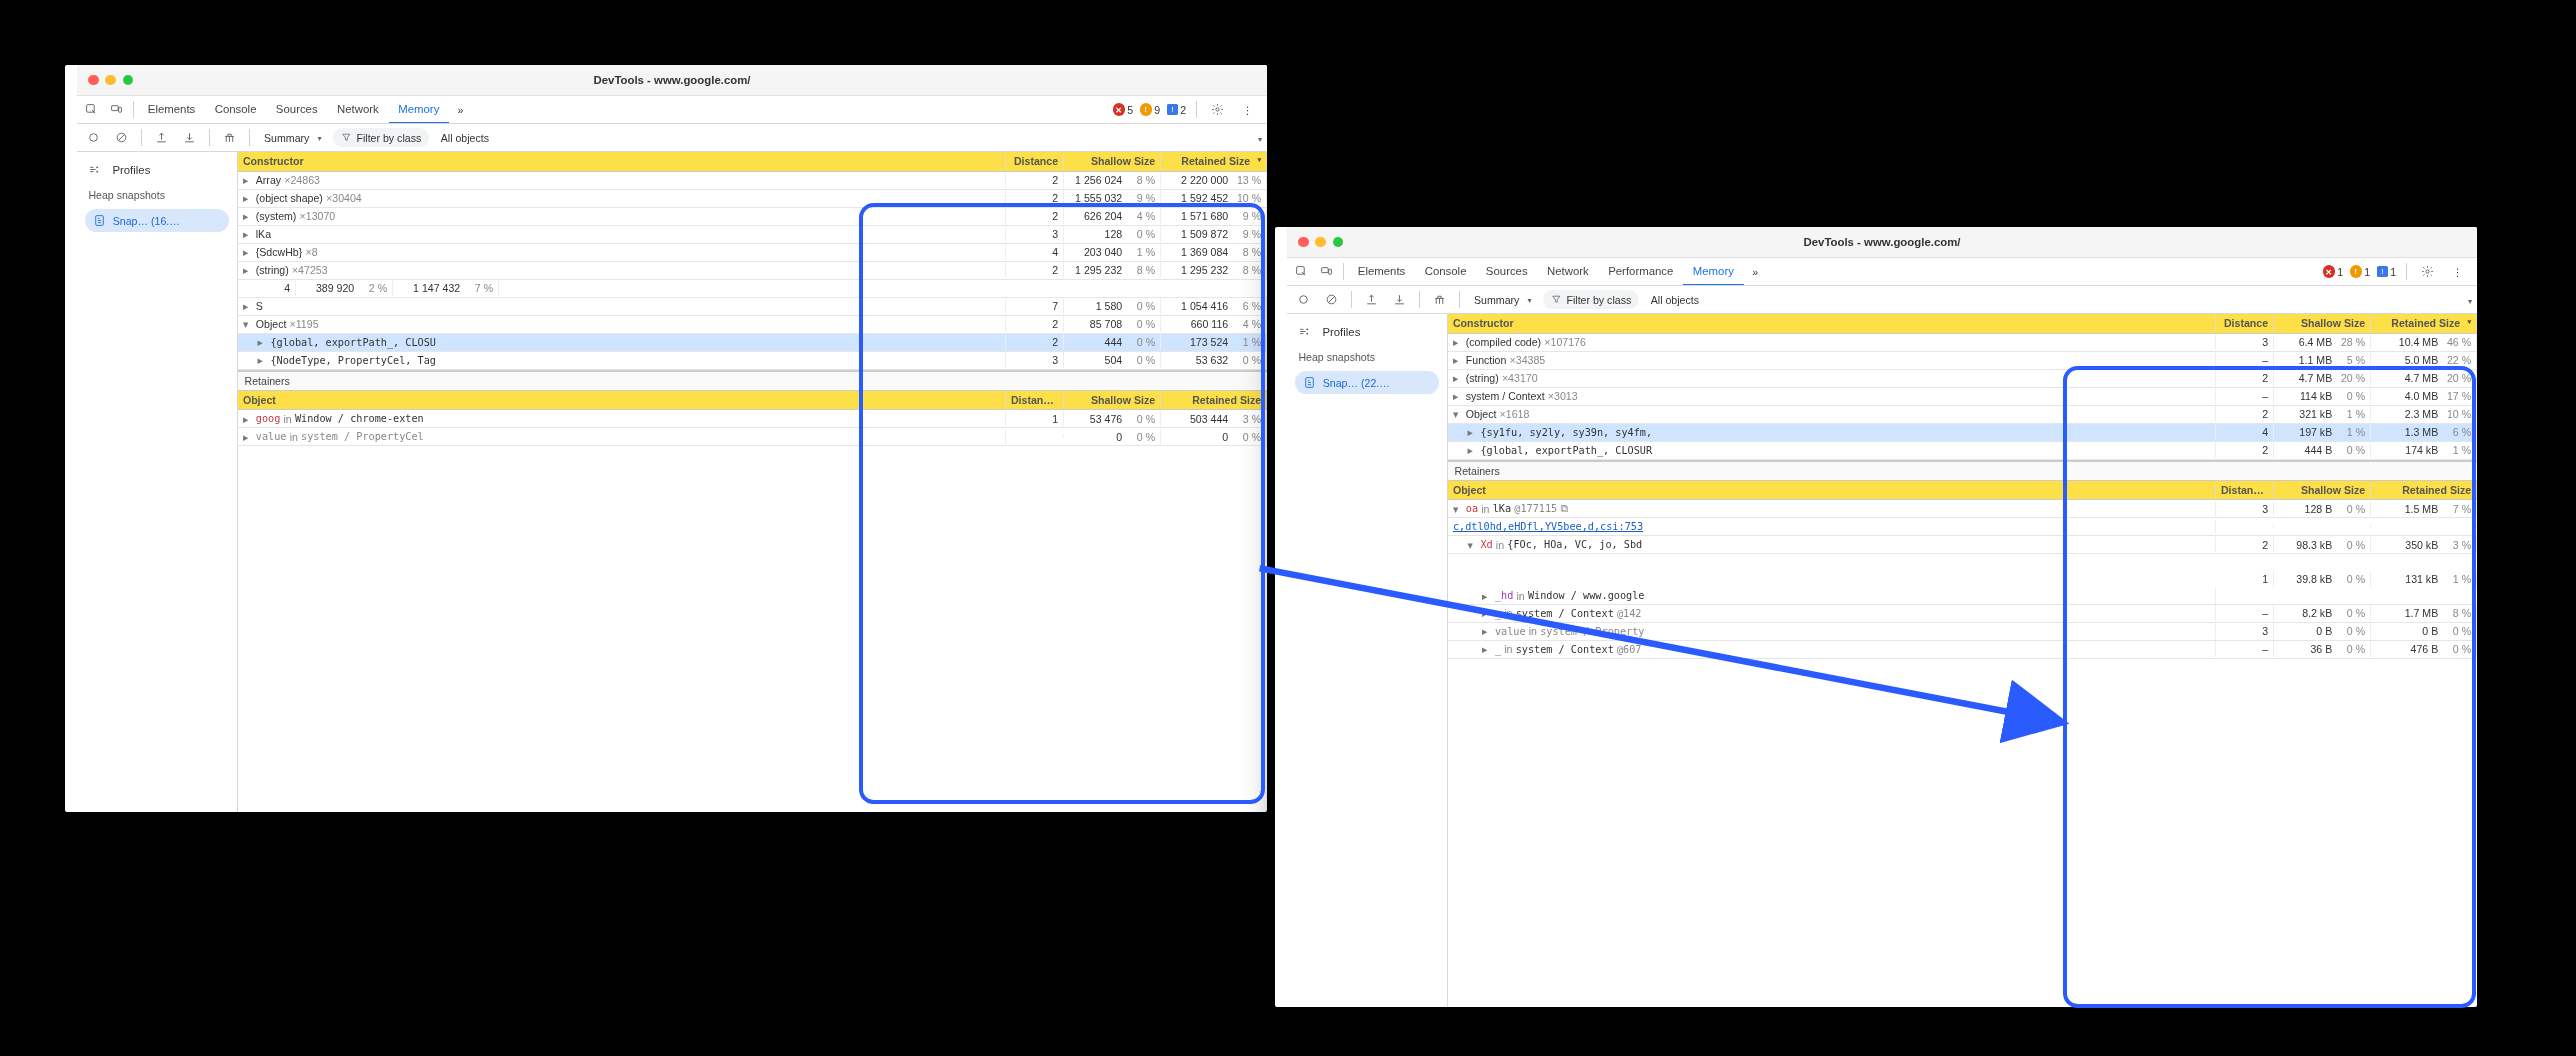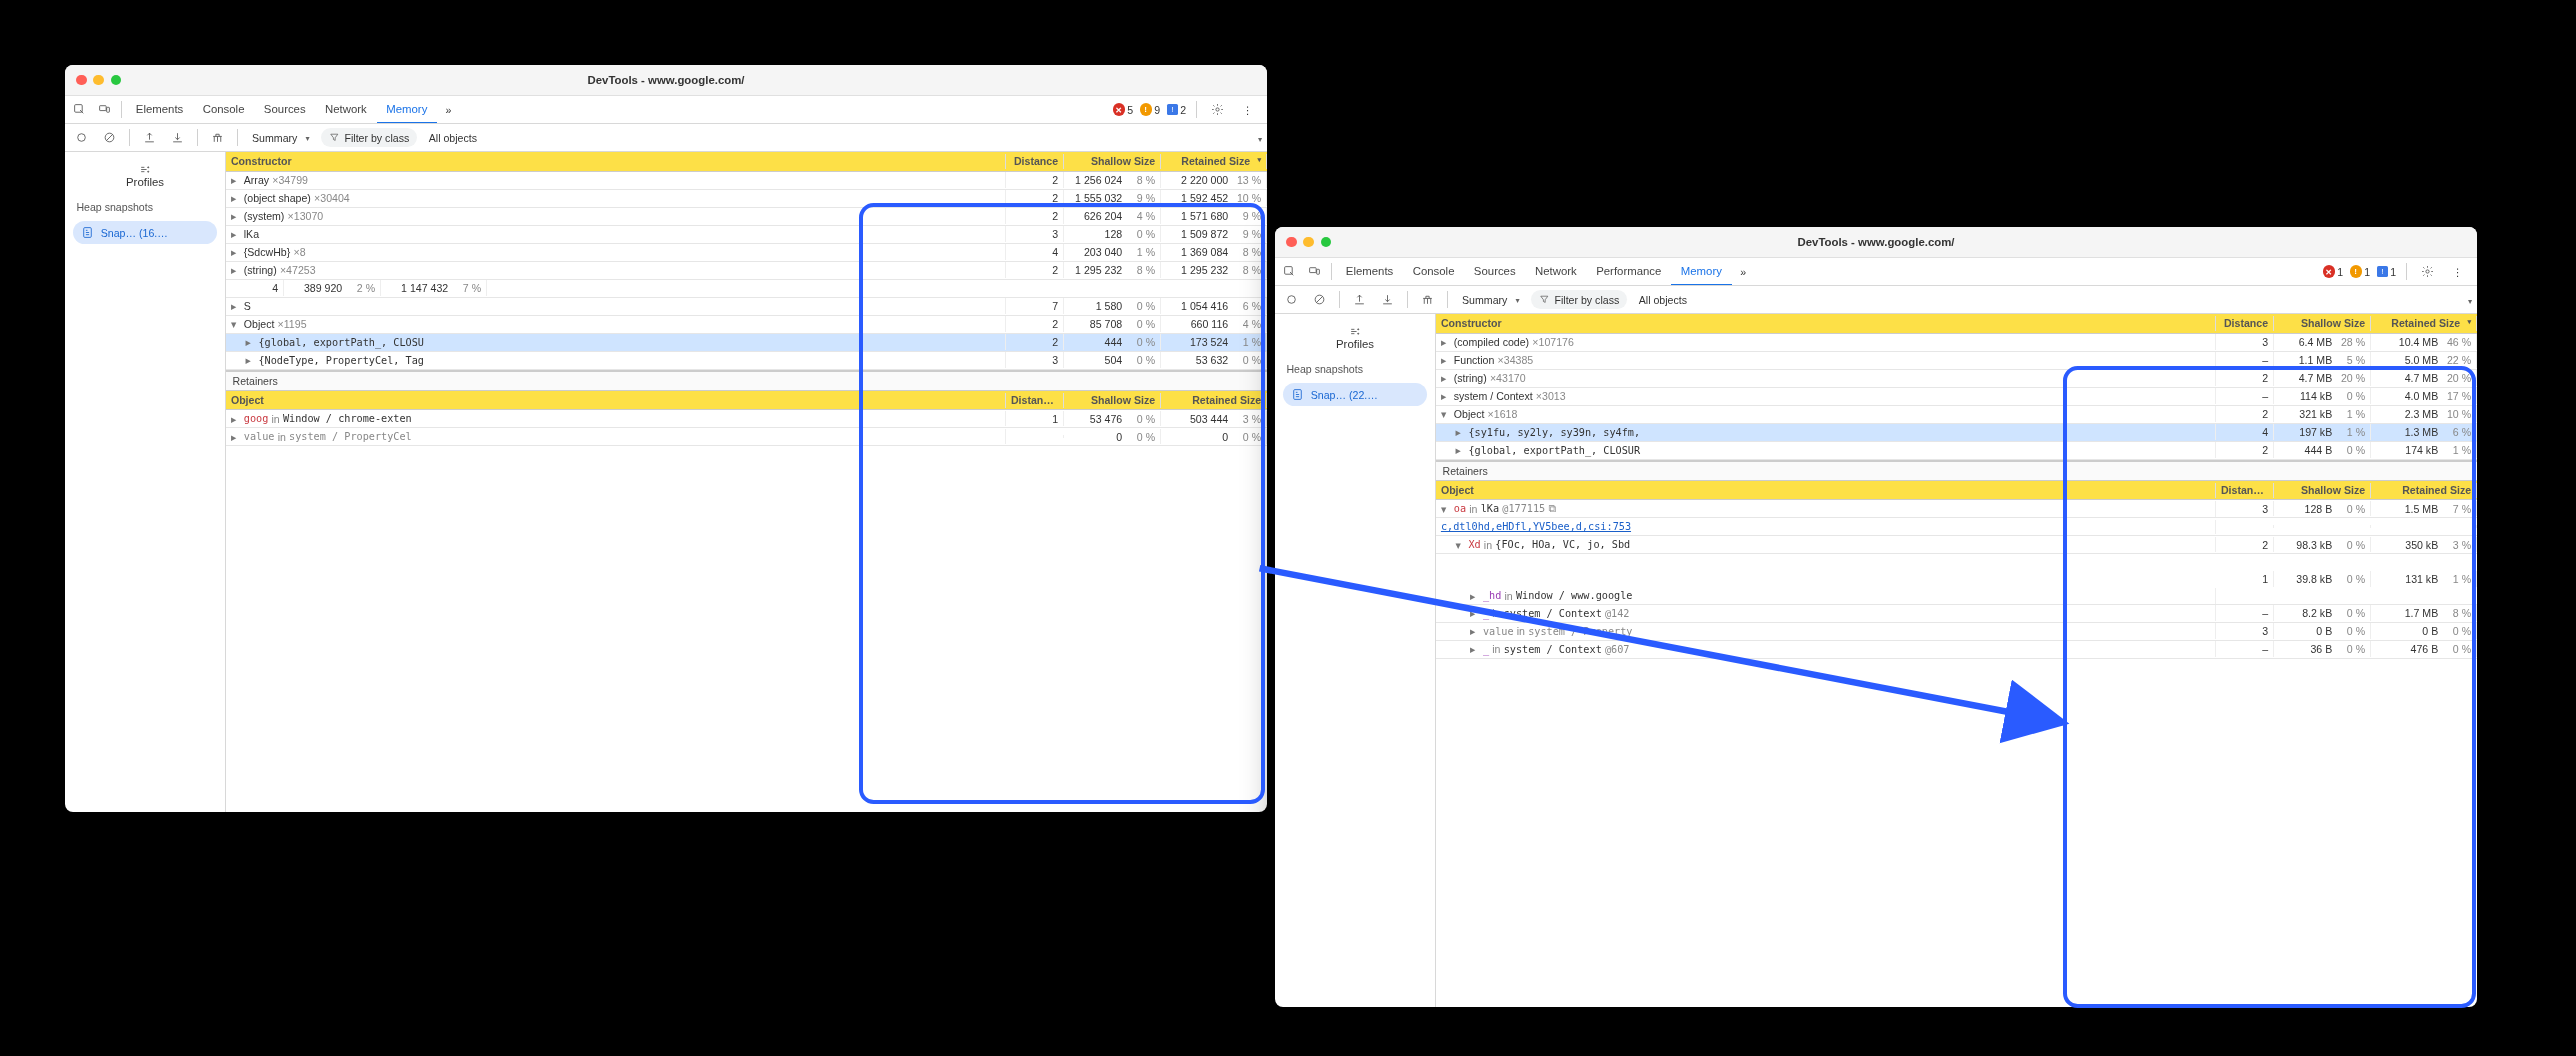--- a/index.html
+++ b/index.html
@@ -9,25 +9,26 @@
     font-size: 10.6px;
     color: #333;
     width: 2576px;
     height: 1056px;
     position: relative;
     transform-origin: top left;
   }
   .window {
     position: absolute;
     background: #fff;
-    border-radius: 8px;
+    border-radius: 2px;
     box-shadow: 0 8.1px 32.5px rgba(0,0,0,0.4);
     overflow: hidden;
     display: flex;
     flex-direction: column;
+    padding-left: 12px;
   }
   .titlebar {
     height: 31px;
     display: flex;
     align-items: center;
     padding: 0 11.4px;
     background: #f5f5f5;
     border-bottom: 0.8px solid #e0e0e0;
     position: relative;
   }
@@ -118,24 +119,23 @@
     font-size: 10.6px;
     cursor: pointer;
   }
   .content { display: flex; flex: 1; min-height: 0; }
   .sidebar {
     width: 161px;
     border-right: 0.8px solid #d8d8d8;
     padding: 4.9px 0;
   }
   .sidebar-item {
-    display: flex; align-items: center; gap: 0;
+    display: flex; align-items: center; gap: 11px;
     padding: 6.5px 11.4px;
     font-size: 11.4px;
-    flex-direction: column;
   }
   .sidebar-head {
     padding: 6.5px 11.4px 4.9px;
     font-size: 10.6px;
     color: #555;
   }
   .snap-item {
     margin: 3.2px 8.1px;
     padding: 4.9px 8.1px;
     display: flex;
@@ -331,21 +331,21 @@
           </div>
         <div class="cell c-ret sort">
             <span>Retained Size</span>
           </div>
       </div>
       <div id="w1-rows">
           <div class="grid-row">
             <div class="cell c-cons">
               <span class="triangle"></span>
               <span>Array</span>
-              <span class="dim">  ×34799</span>
+              <span class="dim">  ×24863</span>
             </div>
             <div class="cell c-dist">2</div>
             <div class="cell c-shal">
               <span>1 256 024</span>
               <span class="pct">8 %</span>
             </div>
             <div class="cell c-ret">
               <span>2 220 000</span>
               <span class="pct">13 %</span>
             </div>

